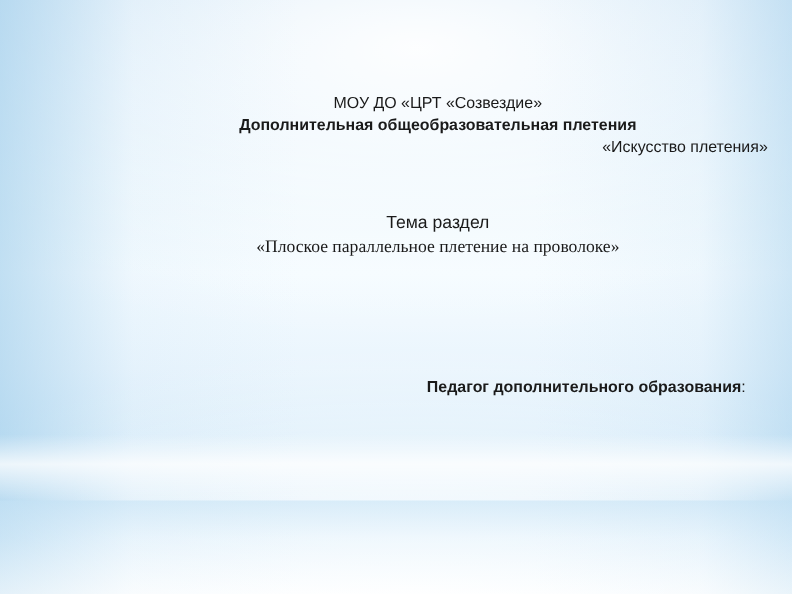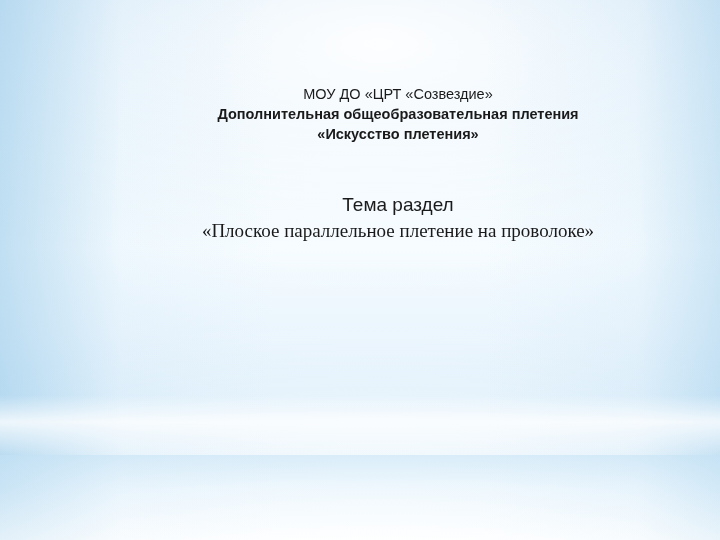--- a/index.html
+++ b/index.html
@@ -78,27 +78,27 @@
   }
 
   .org-block {
     left: 60px;
     top: 84px;
     width: 600px;
     font-size: 14.5px;
   }
   .org-block .l1 { font-weight: normal; }
   .org-block .l2 { font-weight: bold; }
-  .org-block .l3 { font-weight: bold; }
+  .org-block .l3 { font-weight: normal; text-align: right; }
 
   .topic-block {
     left: 60px;
     top: 192px;
     width: 600px;
-    font-size: 19px;
+    font-size: 16px;
   }
   .topic-block .t1 { font-weight: normal; }
   .topic-block .t2 { font-weight: normal; font-family: Liberation Serif, serif; }
   .topic-block .t3 { font-weight: normal; }
   .topic-block .t3 b { font-weight: bold; }
 
   .author-block {
     left: 160px;
     top: 342px;
     width: 480px;
@@ -124,16 +124,17 @@
       <div class="l2">Дополнительная общеобразовательная плетения</div>
       <div class="l3">«Искусство плетения»</div>
     </div>
 
     <div class="block topic-block">
       <div class="t1">Тема раздел</div>
       <div class="t2">«Плоское параллельное плетение на проволоке»</div>
     </div>
 
     <div class="block author-block">
+      <div class="a1"><span>Педагог дополнительного образования</span><span class="colon">:</span></div>
     </div>
 
   </div>
 </div>
 
 </body></html>

